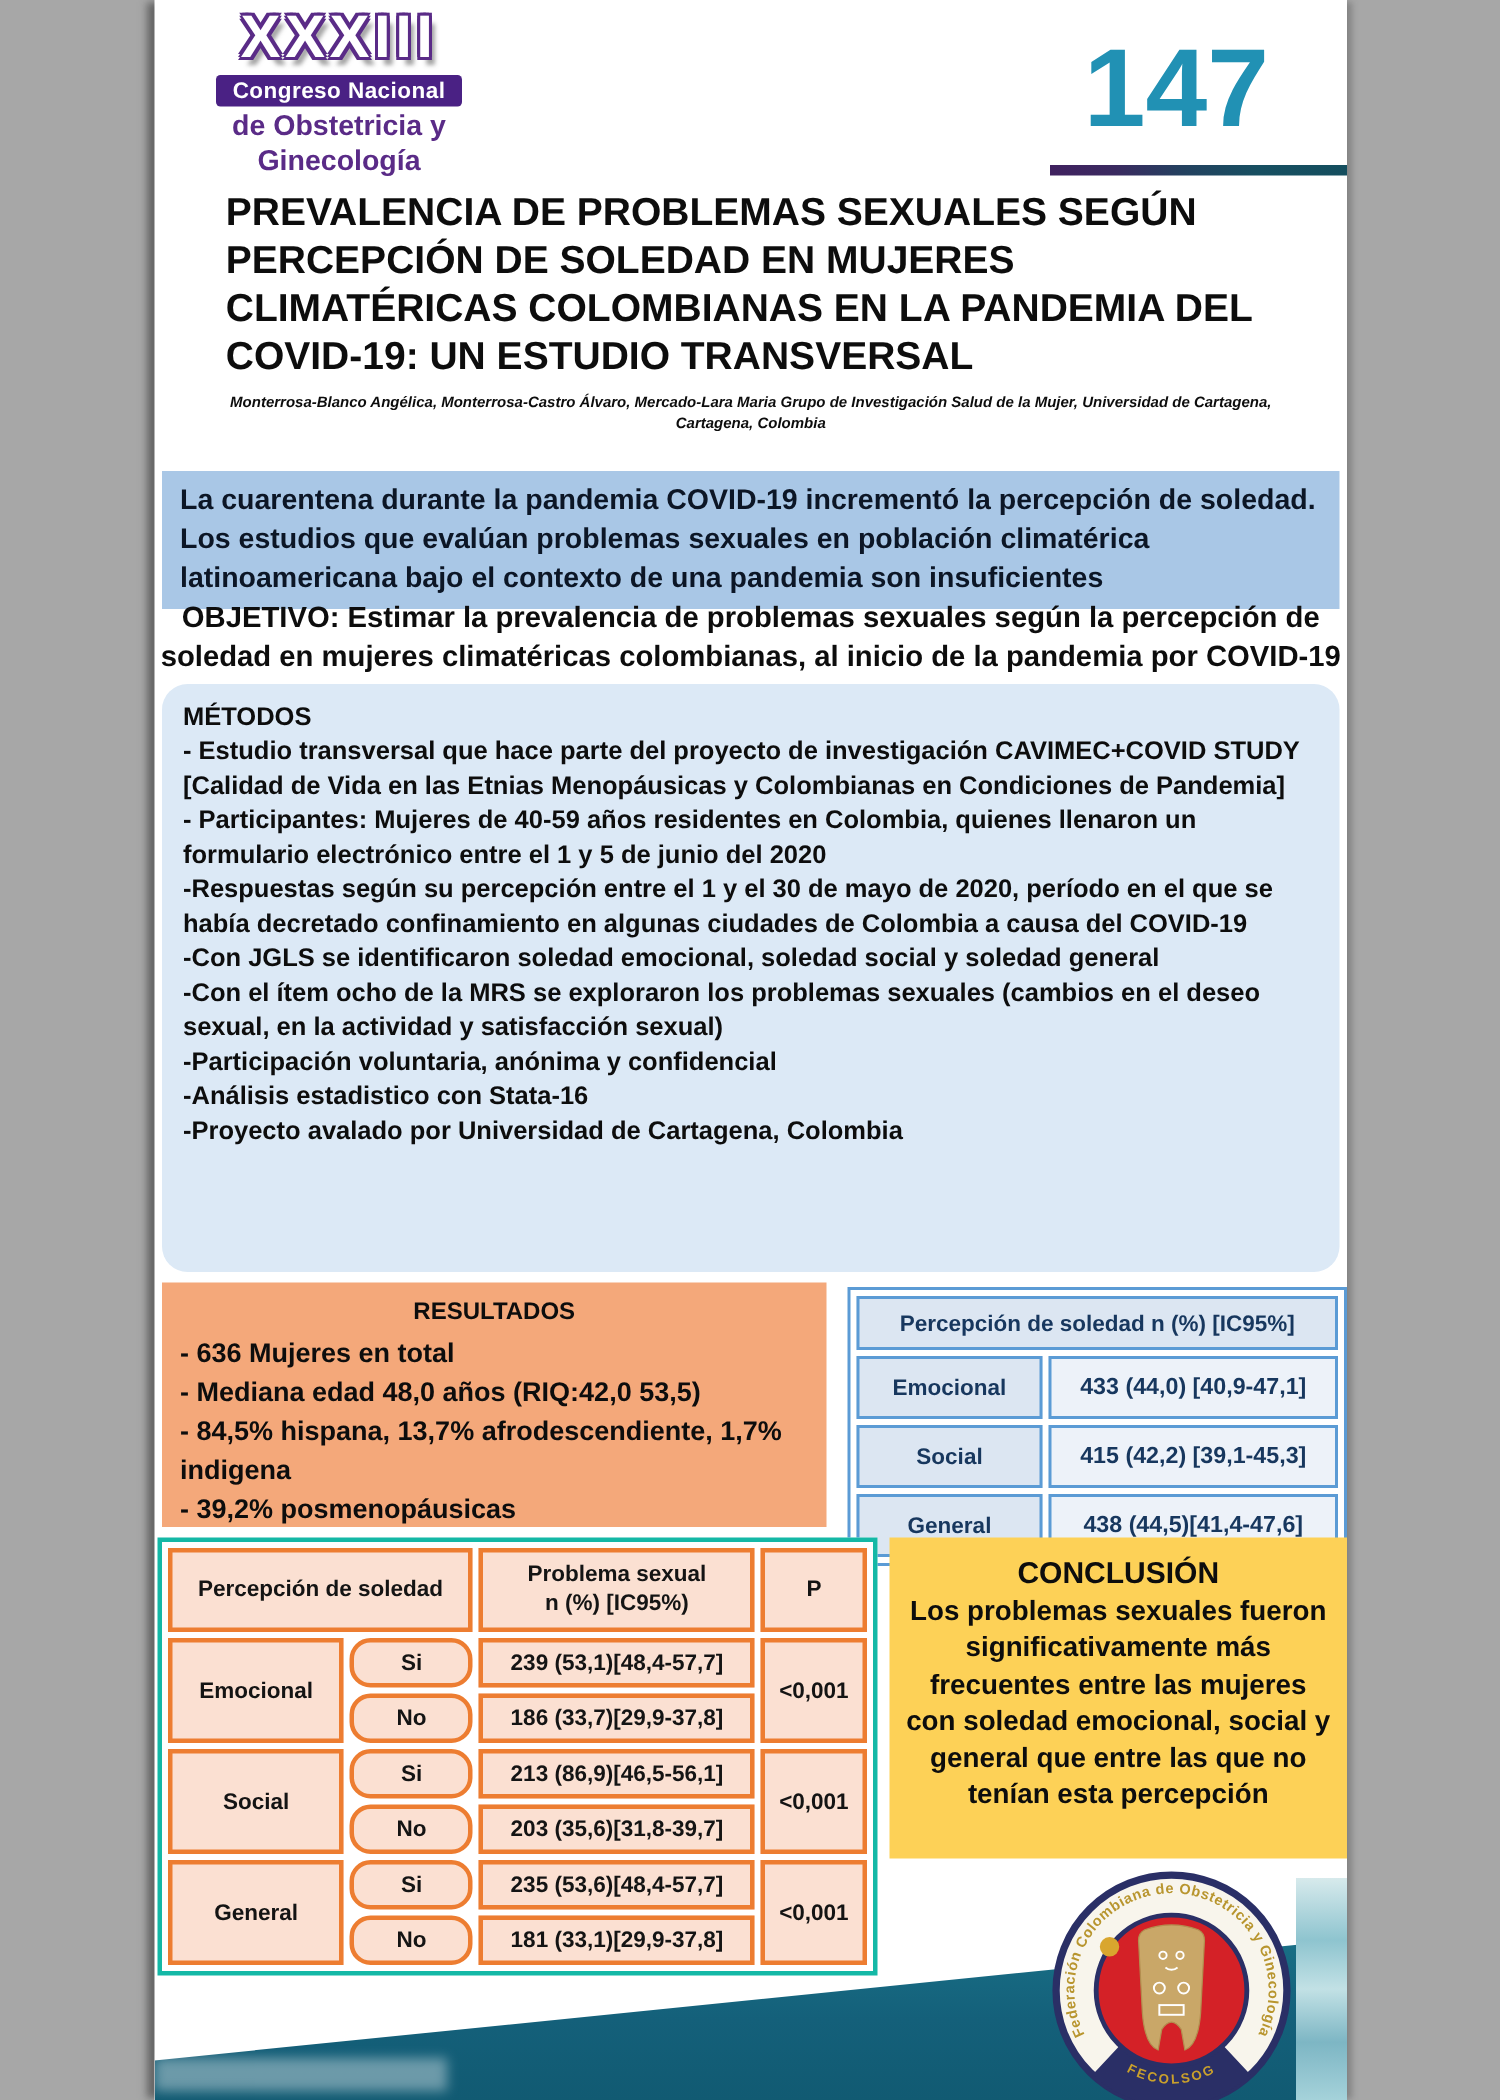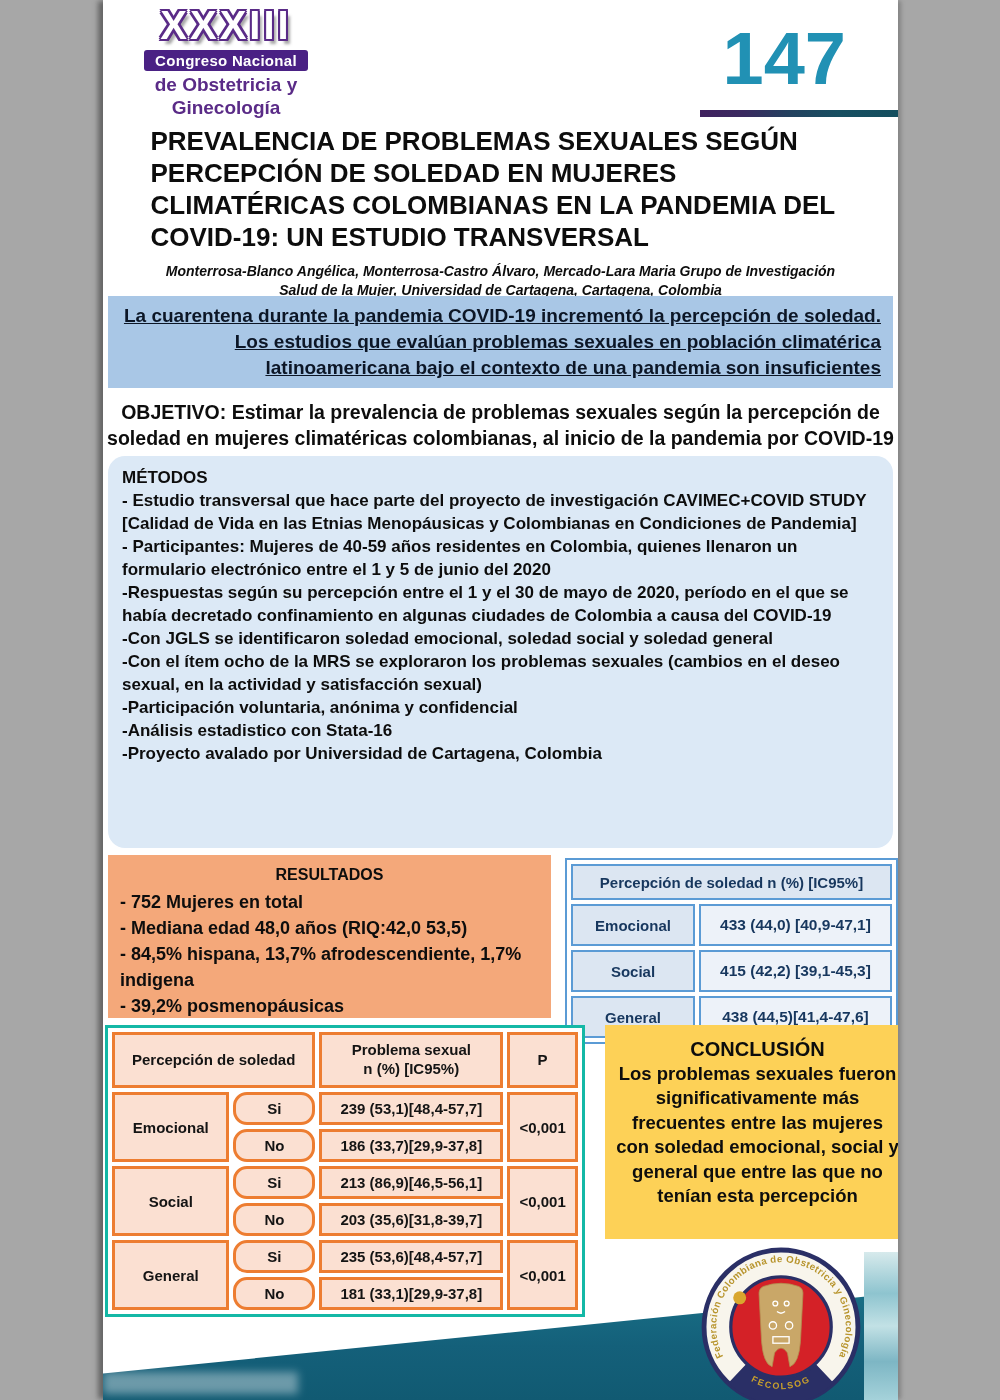--- a/index.html
+++ b/index.html
@@ -40,29 +40,29 @@
     background:linear-gradient(90deg,#40215f 0%,#3a2a60 22%,#23415f 45%,#174f61 70%,#144e5e 100%);
   }
 
   
   .title{
     left:0;right:0;top:126px;margin:0 auto;max-width:700px;
     font-size:26px;font-weight:bold;color:#0d0d0d;line-height:1.23;
   }
   .authors{
     left:0;right:0;top:262px;margin:0 auto;max-width:700px;
-    font-size:14px;font-weight:bold;font-style:italic;color:#0d0d0d;
+    font-size:10px;font-weight:bold;font-style:italic;color:#0d0d0d;
     text-align:center;line-height:1.35;
   }
 
   
   .intro-box{
-    left:5px;right:5px;top:296px;background:#a9c7e6;
-    color:#0c1626;font-weight:bold;font-size:19px;text-align:right;
-    padding:7px 12px;line-height:1.37;box-sizing:border-box;text-decoration:underline;
+    left:5px;right:5px;top:314px;background:#a9c7e6;
+    color:#0c1626;font-weight:bold;font-size:19px;text-align:left;
+    padding:7px 12px;line-height:1.37;box-sizing:border-box;
   }
   .objective{
     left:2px;right:2px;top:399px;
     font-weight:bold;font-size:19.5px;color:#0d0d0d;text-align:center;line-height:1.35;
   }
 
   
   .methods-box{
     left:5px;right:5px;top:456px;height:392px;background:#dce9f6;
     box-sizing:border-box;padding:10px 12px 8px 14px;
@@ -101,21 +101,21 @@
   }
   .pt-head{height:48px;background:#fce7dc;line-height:1.25;}
   .pt-row{height:33px;}
   .pt-col1{width:112px;}
   .pt-col2{width:78px;border-radius:14px;}
   .pt-col3{width:184px;}
   .pt-col4{width:64px;}
 
   
   .conclusion-box{
-    left:502px;top:1025px;width:305px;height:214px;background:#fdd157;
+    left:490px;top:1025px;width:305px;height:214px;background:#fdd157;
     box-sizing:border-box;padding:12px 10px;text-align:center;
     color:#0d0d0d;font-weight:bold;font-size:18.5px;line-height:24.5px;
   }
   .conclusion-heading{font-size:20px;}
 
   
   .bottom-art{left:0;right:0;top:1280px;height:120px;}
   .teal-wedge{
     position:absolute;inset:0;
     background:linear-gradient(180deg,#1a7389 0%,#14607a 55%,#115a72 100%);
@@ -160,21 +160,21 @@
       <div>-Respuestas según su percepción entre el 1 y el 30 de mayo de 2020, período en el que se había decretado confinamiento en algunas ciudades de Colombia a causa del COVID-19</div>
       <div>-Con JGLS se identificaron soledad emocional, soledad social y soledad general</div>
       <div>-Con el ítem ocho de la MRS se exploraron los problemas sexuales (cambios en el deseo sexual, en la actividad y satisfacción sexual)</div>
       <div>-Participación voluntaria, anónima y confidencial</div>
       <div>-Análisis estadistico con Stata-16</div>
       <div>-Proyecto avalado por Universidad de Cartagena, Colombia</div>
     </div>
 
     <div class="abs results-box">
       <div class="results-heading">RESULTADOS</div>
-      <div>- 752 Mujeres en total</div>
+      <div>- 636 Mujeres en total</div>
       <div>- Mediana edad 48,0 años (RIQ:42,0 53,5)</div>
       <div>- 84,5% hispana, 13,7% afrodescendiente, 1,7% indigena</div>
       <div>- 39,2% posmenopáusicas</div>
     </div>
 
     <table class="loneliness-table">
       <tbody>
           <tr>
         <td class="lt-header" colspan="2">Percepción de soledad n (%) [IC95%]</td>
       </tr>

